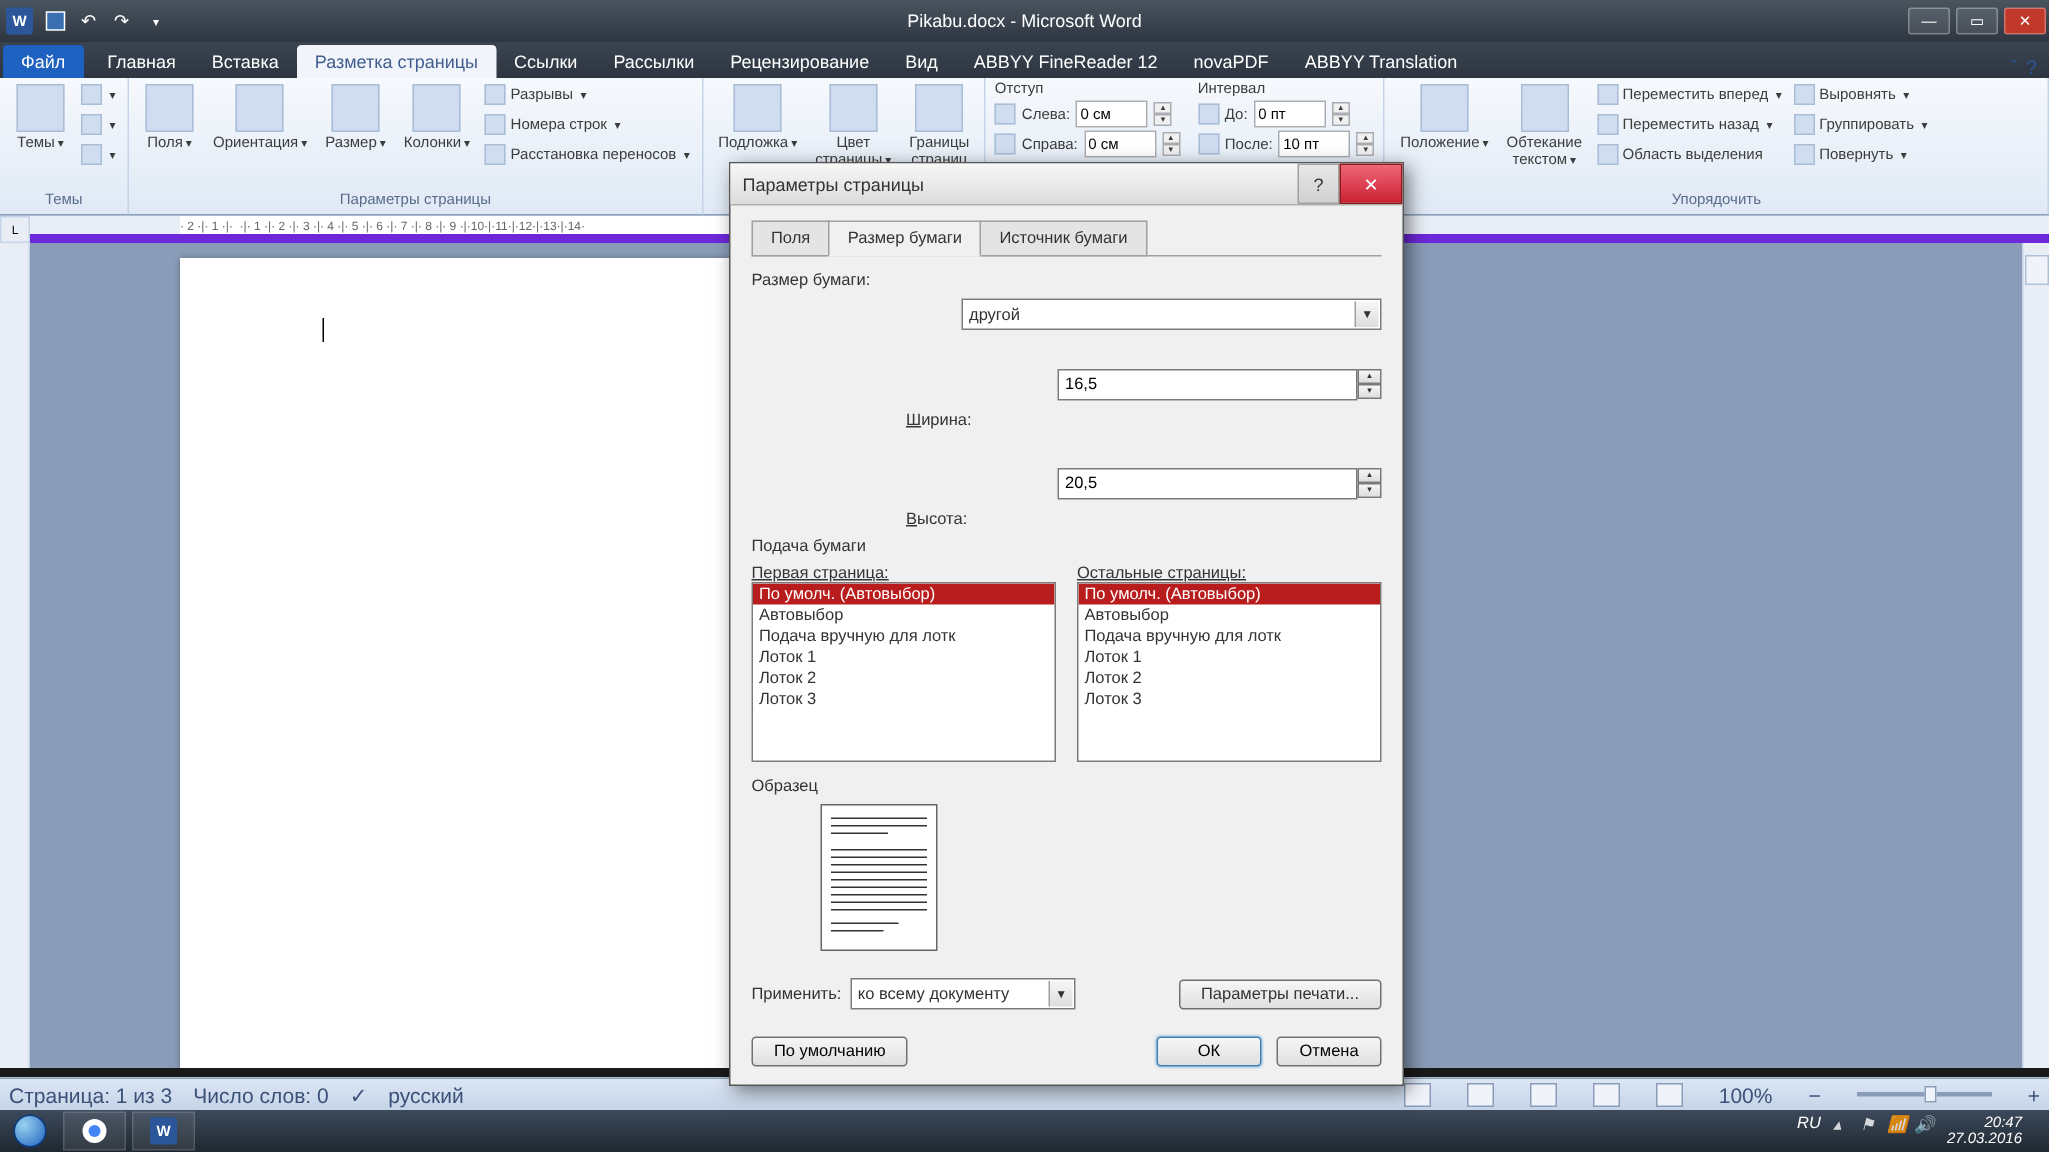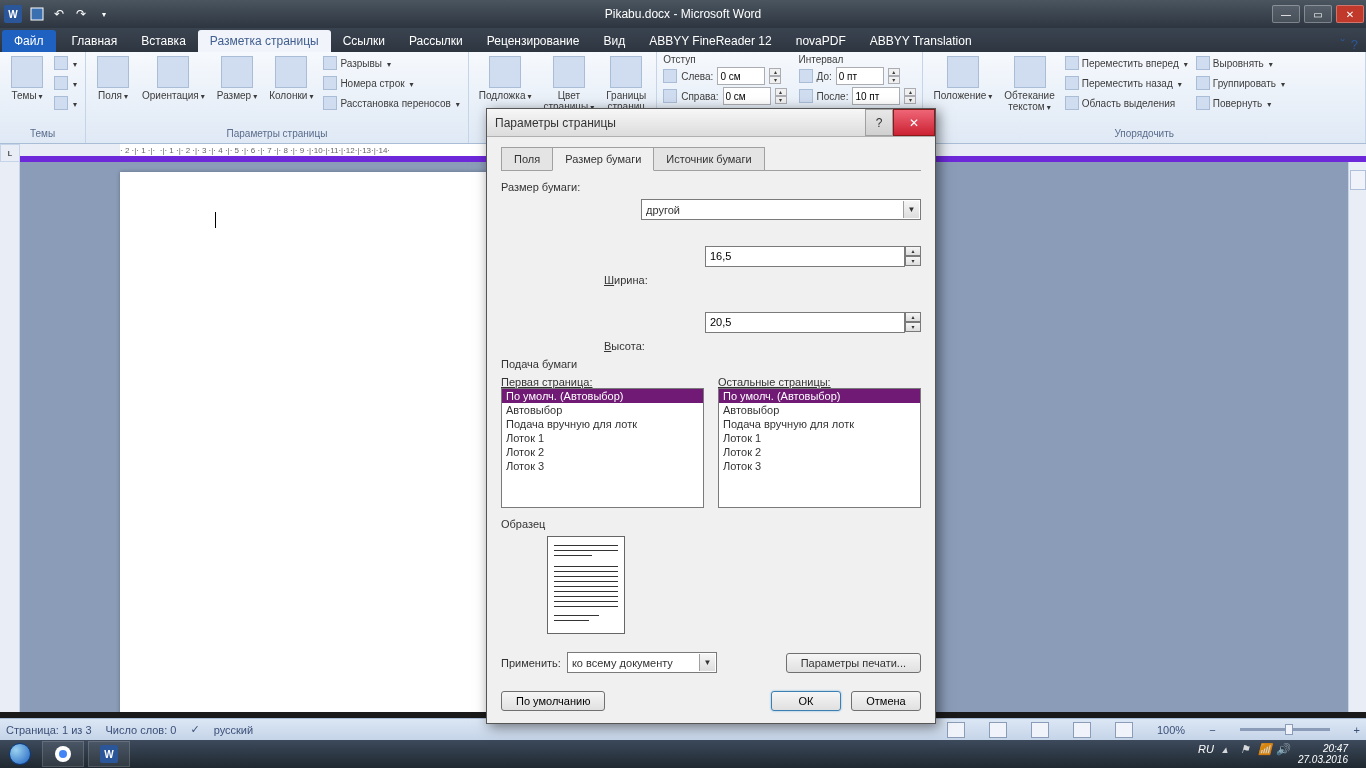--- a/index.html
+++ b/index.html
@@ -47,21 +47,21 @@
 
 .doc-area { position: absolute; top: 162px; left: 0; right: 0; bottom: 56px; background: #8a9cb8; display: flex; }
 .ruler-v { width: 20px; background: #e9eef6; border-right: 1px solid #c5d4e8; }
 .doc-scroll { flex: 1; overflow: hidden; position: relative; }
 .page { position: absolute; left: 100px; top: 10px; width: 560px; height: 680px; background: #fff; box-shadow: 0 0 4px rgba(0,0,0,0.3); }
 .cursor-line { position: absolute; left: 95px; top: 40px; width: 1px; height: 16px; background: #000; }
 .scroll-v { position: absolute; right: 0; top: 0; bottom: 0; width: 18px; background: #e9eef6; border-left: 1px solid #c5d4e8; }
 .side-tab { position: absolute; right: 0; top: 8px; width: 16px; height: 20px; background: #f0f4fa; border: 1px solid #b0c0d8; }
 
 
-.statusbar { position: absolute; bottom: 28px; left: 0; right: 0; height: 22px; background: linear-gradient(#dce7f5, #c5d4e8); border-top: 1px solid #a9bdd6; display: flex; align-items: center; font-size: 11px; color: #3c5078; padding: 0 6px; gap: 14px; }
+.statusbar { position: absolute; bottom: 28px; left: 0; right: 0; height: 22px; background: linear-gradient(#dce7f5, #c5d4e8); border-top: 1px solid #a9bdd6; display: flex; align-items: center; font-size: 14px; color: #3c5078; padding: 0 6px; gap: 14px; }
 .statusbar-right { margin-left: auto; display: flex; align-items: center; gap: 24px; }
 .view-btn { width: 18px; height: 16px; border: 1px solid #8a9cb8; background: #f0f4fa; cursor: pointer; }
 .zoom-slider { width: 90px; height: 3px; background: #8a9cb8; position: relative; }
 .zoom-thumb { position: absolute; left: 50%; top: -4px; width: 8px; height: 11px; background: #f0f4fa; border: 1px solid #8a9cb8; }
 
 
 .taskbar { position: absolute; bottom: 0; left: 0; right: 0; height: 28px; background: linear-gradient(#3d4a5c, #1f2830); display: flex; align-items: center; }
 .start-btn { width: 40px; height: 28px; display: flex; align-items: center; justify-content: center; cursor: pointer; }
 .orb { width: 22px; height: 22px; border-radius: 50%; background: radial-gradient(circle at 30% 30%, #9ad2f0, #1e61c0); border: 1px solid #0a3a80; }
 .task-item { width: 42px; height: 26px; margin: 0 2px; background: rgba(255,255,255,0.08); border: 1px solid rgba(255,255,255,0.15); display: flex; align-items: center; justify-content: center; cursor: pointer; }
@@ -89,21 +89,21 @@
 .dlg-select .arrow { width: 16px; height: 17px; background: linear-gradient(#f6f6f6,#ddd); border-left: 1px solid #a0a0a0; display: flex; align-items: center; justify-content: center; font-size: 8px; margin-right: -3px; }
 .dlg-spinner { display: flex; padding-left: 37px; }
 .dlg-spinner input { width: 200px; }
 .dlg-spinner .spins { display: flex; flex-direction: column; }
 .dlg-spinner .spins span { width: 16px; height: 10px; border: 1px solid #7a7a7a; background: linear-gradient(#f6f6f6,#ddd); font-size: 6px; text-align: center; line-height: 8px; cursor: pointer; }
 .dlg-section-label { margin: 6px 0; }
 .dlg-cols { display: flex; gap: 14px; }
 .dlg-col { flex: 1; }
 .dlg-listbox { border: 1px solid #7a7a7a; background: #fff; height: 120px; overflow-y: scroll; font-size: 11px; }
 .dlg-listbox div { padding: 1px 4px; cursor: pointer; }
-.dlg-listbox div.selected { background: #701a75; color: #fff; }
+.dlg-listbox div.selected { background: #b91c1c; color: #fff; }
 .preview-box { width: 78px; height: 98px; border: 1px solid #666; background: #fff; margin: 6px 0 0 46px; padding: 8px 6px; }
 .preview-line { height: 1px; background: #333; margin-bottom: 4px; }
 .dlg-bottom-row { display: flex; align-items: center; margin-top: 18px; }
 .dlg-button { padding: 3px 14px; border: 1px solid #707070; background: linear-gradient(#f6f6f6, #e0e0e0); border-radius: 3px; cursor: pointer; font-size: 11px; }
 .dlg-button.primary { border: 1px solid #3c7fb1; box-shadow: 0 0 2px #6badde; }
 .dlg-footer { display: flex; padding: 8px 14px 12px; gap: 10px; }
 .dlg-footer .spacer { flex: 1; }
 
 
 .chev::after { content: "▾"; font-size: 8px; margin-left: 2px; }

